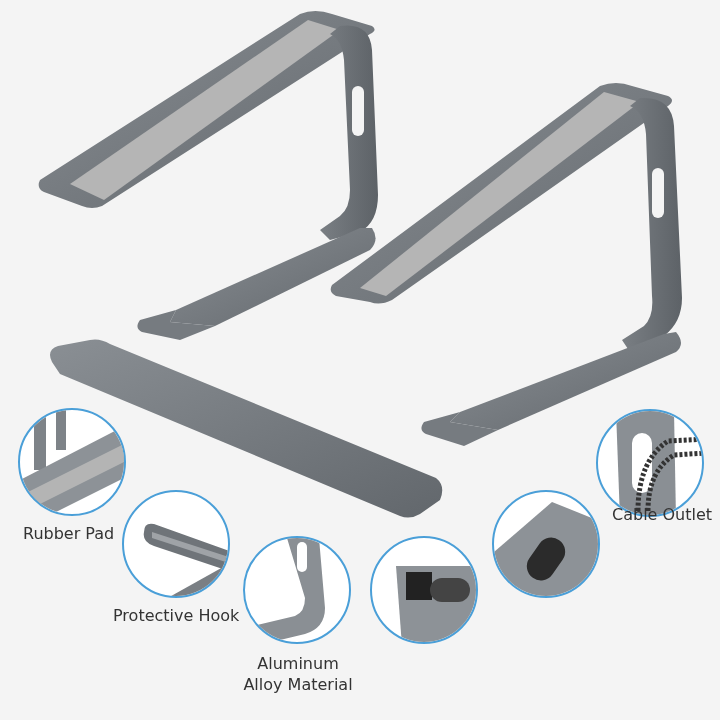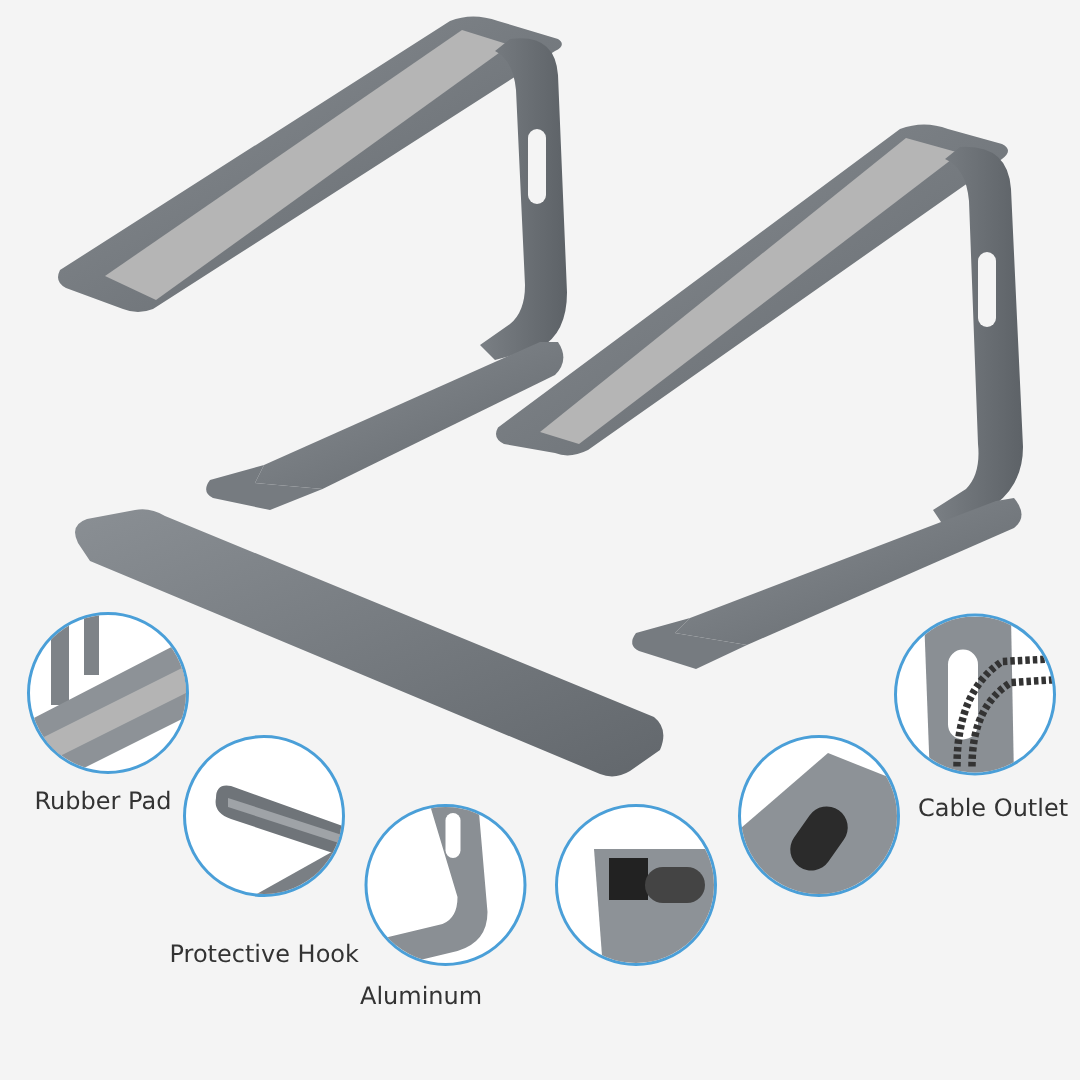--- a/index.html
+++ b/index.html
@@ -1,21 +1,21 @@
 <!DOCTYPE html>
 <html><head>
 <meta charset="utf-8">
 <style>
   html, body { margin: 0; padding: 0; }
   body { width: 720px; height: 720px; background: #f4f4f4; position: relative; overflow: hidden;
          font-family: "DejaVu Sans", "Liberation Sans", sans-serif; color: #333; }
   .scene { position: absolute; left: 0; top: 0; width: 720px; height: 720px; }
   .circle { position: absolute; border-radius: 50%; border: 2px solid #4a9fd8; background: #fff; overflow: hidden; box-sizing: border-box; }
   .label { position: absolute; font-size: 16px; color: #333; line-height: 21px; white-space: nowrap; }
-  .label.center { text-align: left; }
+  .label.center { text-align: center; }
 </style>
 </head>
 <body>
 
 <div class="scene">
 
   <svg width="720" height="720" viewBox="0 0 720 720" style="position:absolute;left:0;top:0">
     <defs>
       <linearGradient id="mg" x1="0" y1="0" x2="1" y2="1">
         <stop offset="0" stop-color="#8a8f94"></stop>
@@ -61,30 +61,31 @@
   </div>
   <div class="label" style="left:23px;top:523px;">Rubber Pad</div>
 
   <div class="circle" style="left:122px;top:490px;width:108px;height:108px;">
     <svg width="108" height="108" viewBox="0 0 108 108">
       <path d="M20 40 Q20 30 30 32 L108 60 L108 80 L30 54 Q18 50 20 40 Z" fill="#6f7479"></path>
       <path d="M28 40 L108 66 L108 72 L28 46 Z" fill="#9fa3a7"></path>
       <path d="M40 108 L108 70 L108 108 Z" fill="#7a7f84"></path>
     </svg>
   </div>
-  <div class="label" style="left:113px;top:605px;margin-top:20px;">Protective Hook</div>
+  <div class="label" style="left:113px;top:605px;">Protective Hook</div>
 
   <div class="circle" style="left:243px;top:536px;width:108px;height:108px;">
     <svg width="108" height="108" viewBox="0 0 108 108">
       <path d="M42 0 L74 0 L80 70 Q80 90 60 96 L10 108 L0 108 L0 90 L50 78 Q60 74 60 60 Z" fill="#8a8f94"></path>
       <rect x="52" y="4" width="10" height="30" rx="5" fill="#fff"></rect>
     </svg>
   </div>
   <div class="label center" style="left:240px;top:653px;width:116px;">
     <div>Aluminum</div>
+    <div>Alloy Material</div>
   </div>
 
   <div class="circle" style="left:370px;top:536px;width:108px;height:108px;">
     <svg width="108" height="108" viewBox="0 0 108 108">
       <path d="M24 28 L108 28 L108 108 L30 108 Z" fill="#8d9297"></path>
       <rect x="34" y="34" width="26" height="28" fill="#222"></rect>
       <rect x="58" y="40" width="40" height="24" rx="12" fill="#444"></rect>
     </svg>
   </div>
 
@@ -96,14 +97,14 @@
   </div>
 
   <div class="circle" style="left:596px;top:409px;width:108px;height:108px;">
     <svg width="108" height="108" viewBox="0 0 108 108">
       <path d="M18 0 L76 0 L78 108 L22 108 Z" fill="#8a8f94"></path>
       <rect x="34" y="22" width="20" height="60" rx="10" fill="#fff"></rect>
       <path d="M40 100 Q40 50 70 30 L108 28" stroke="#333" stroke-width="5" fill="none" stroke-dasharray="3 2"></path>
       <path d="M50 100 Q50 60 76 44 L108 42" stroke="#333" stroke-width="5" fill="none" stroke-dasharray="3 2"></path>
     </svg>
   </div>
-  <div class="label" style="left:612px;top:528px;text-align:center;">Cable Outlet</div>
+  <div class="label" style="left:612px;top:504px;text-align:center;">Cable Outlet</div>
 </div>
 
 </body></html>

